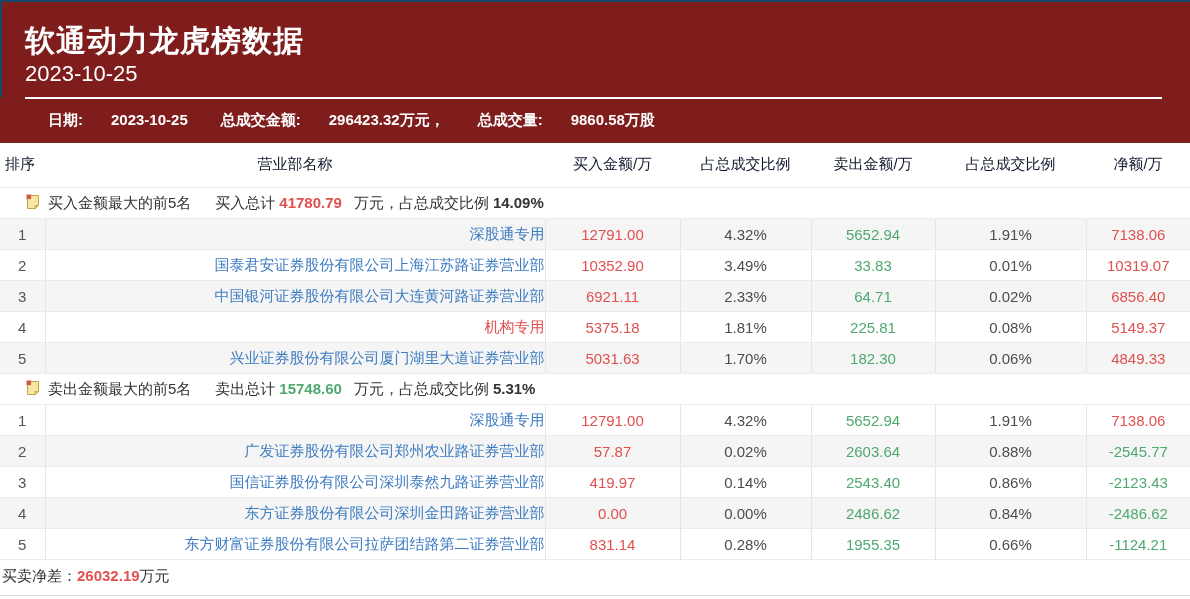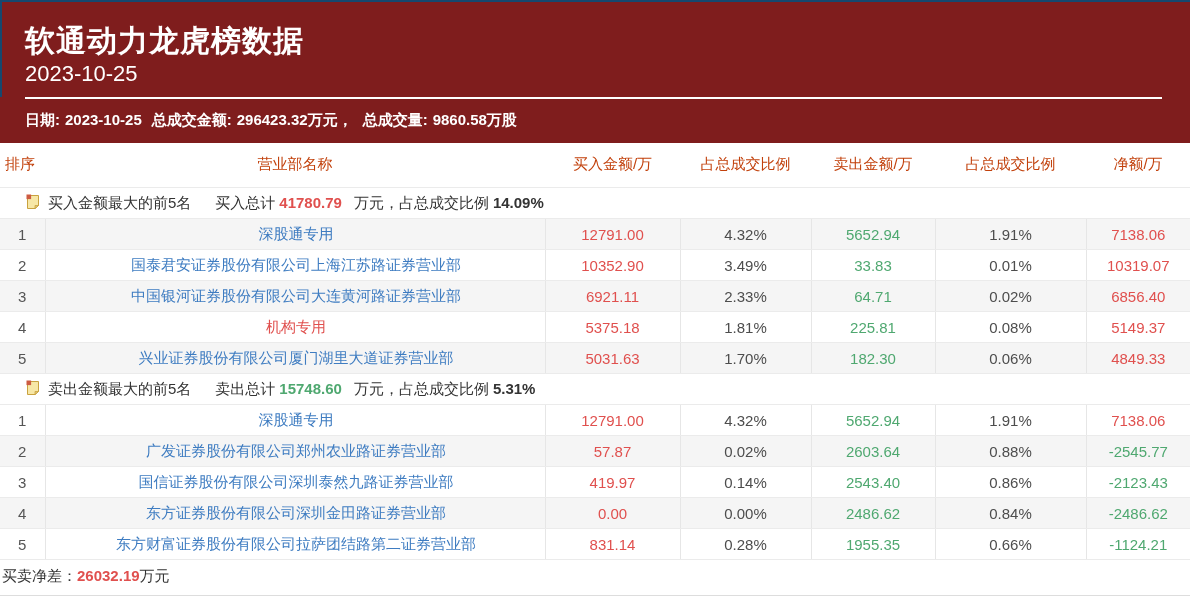--- a/index.html
+++ b/index.html
@@ -9,34 +9,34 @@
     background: #ffffff;
     color: #333;
   }
   
   .hero { background: #7f1d1d; color: #fff; border-top: 2px solid #16486f; }
   .hero-top { padding: 20px 25px 10px 23px; border-left: 2px solid #16486f; }
   .hero-title { font-size: 30px; font-weight: 700; line-height: 1.25; letter-spacing: 1px; }
   .hero-date { font-size: 22px; margin-top: 1px; }
   .hero-line { height: 2px; background: #ffffff; margin: 0 28px 0 25px; }
   .summary-bar { padding: 12px 25px 13px; font-size: 15px; font-weight: 700; }
-  .summary-bar span { margin-right: 5px; }
+  .summary-bar span { margin-right: 5px; margin-left: 23px; }
   .summary-bar .gap { margin-right: 10px; }
   
   table { width: 1190px; border-collapse: collapse; table-layout: fixed; font-size: 15px; }
   thead th {
-    height: 45px; font-weight: 400; color: #c2410c;
+    height: 45px; font-weight: 400; color: #0f172a;
     border-bottom: 1px solid #ebebeb; text-align: center; vertical-align: middle;
   }
   thead th.h-rank { text-align: left; padding-left: 5px; }
   td { height: 31px; border-bottom: 1px solid #ebebeb; vertical-align: middle; }
   tr.data-row td + td { border-left: 1px solid #e6e6e6; }
   tr.shaded { background: #f5f5f5; }
   .c-rank { text-align: center; color: #555; }
-  .c-name { text-align: center; padding-left: 2px; }
+  .c-name { text-align: right; padding-left: 2px; }
   .c-num { text-align: center; }
   .pct { color: #4d4d4d; }
   .red { color: #e0504e; }
   .green { color: #4fa870; }
   .blue { color: #3e7cc1; }
   
   tr.section-row td { padding-left: 26px; color: #333; }
   .note-icon { display: inline-block; vertical-align: -2px; margin-right: 8px; }
   .sec-title { margin-right: 24px; }
   .sec-total-label { margin-right: 4px; }

